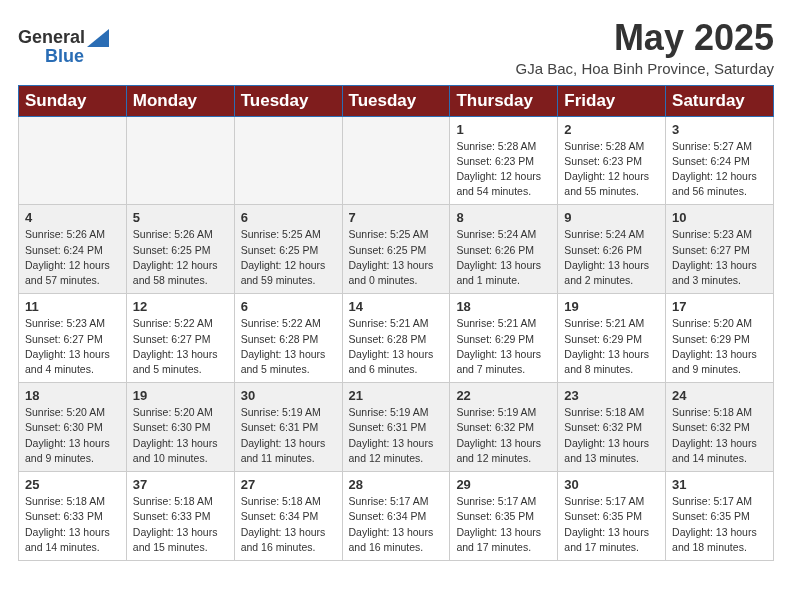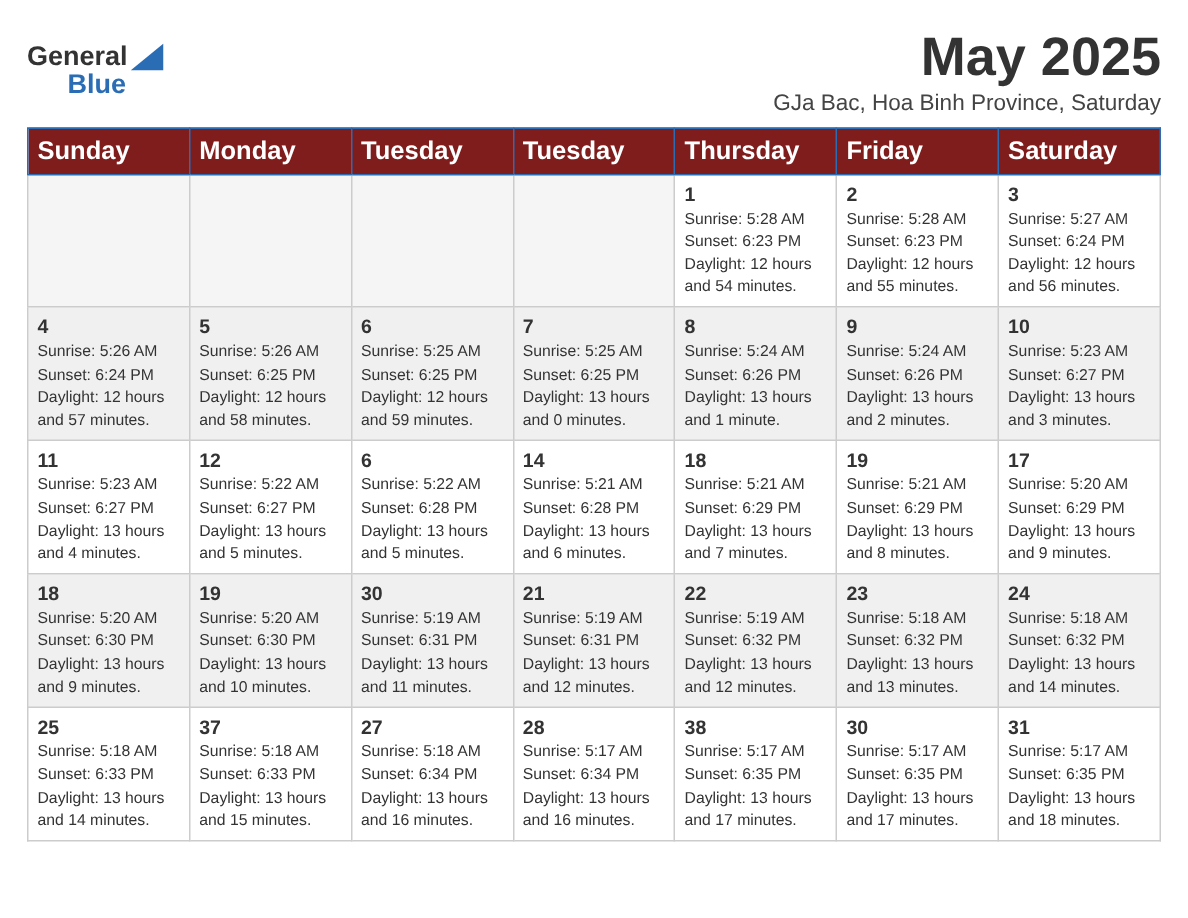--- a/index.html
+++ b/index.html
@@ -230,21 +230,21 @@
           </td>
           <td>
             <div class="day-number">27</div>
             <div class="day-info">Sunrise: 5:18 AM<br>Sunset: 6:34 PM<br>Daylight: 13 hours<br>and 16 minutes.</div>
           </td>
           <td>
             <div class="day-number">28</div>
             <div class="day-info">Sunrise: 5:17 AM<br>Sunset: 6:34 PM<br>Daylight: 13 hours<br>and 16 minutes.</div>
           </td>
           <td>
-            <div class="day-number">38</div>
+            <div class="day-number">29</div>
             <div class="day-info">Sunrise: 5:17 AM<br>Sunset: 6:35 PM<br>Daylight: 13 hours<br>and 17 minutes.</div>
           </td>
           <td>
             <div class="day-number">30</div>
             <div class="day-info">Sunrise: 5:17 AM<br>Sunset: 6:35 PM<br>Daylight: 13 hours<br>and 17 minutes.</div>
           </td>
           <td>
             <div class="day-number">31</div>
             <div class="day-info">Sunrise: 5:17 AM<br>Sunset: 6:35 PM<br>Daylight: 13 hours<br>and 18 minutes.</div>
           </td>

